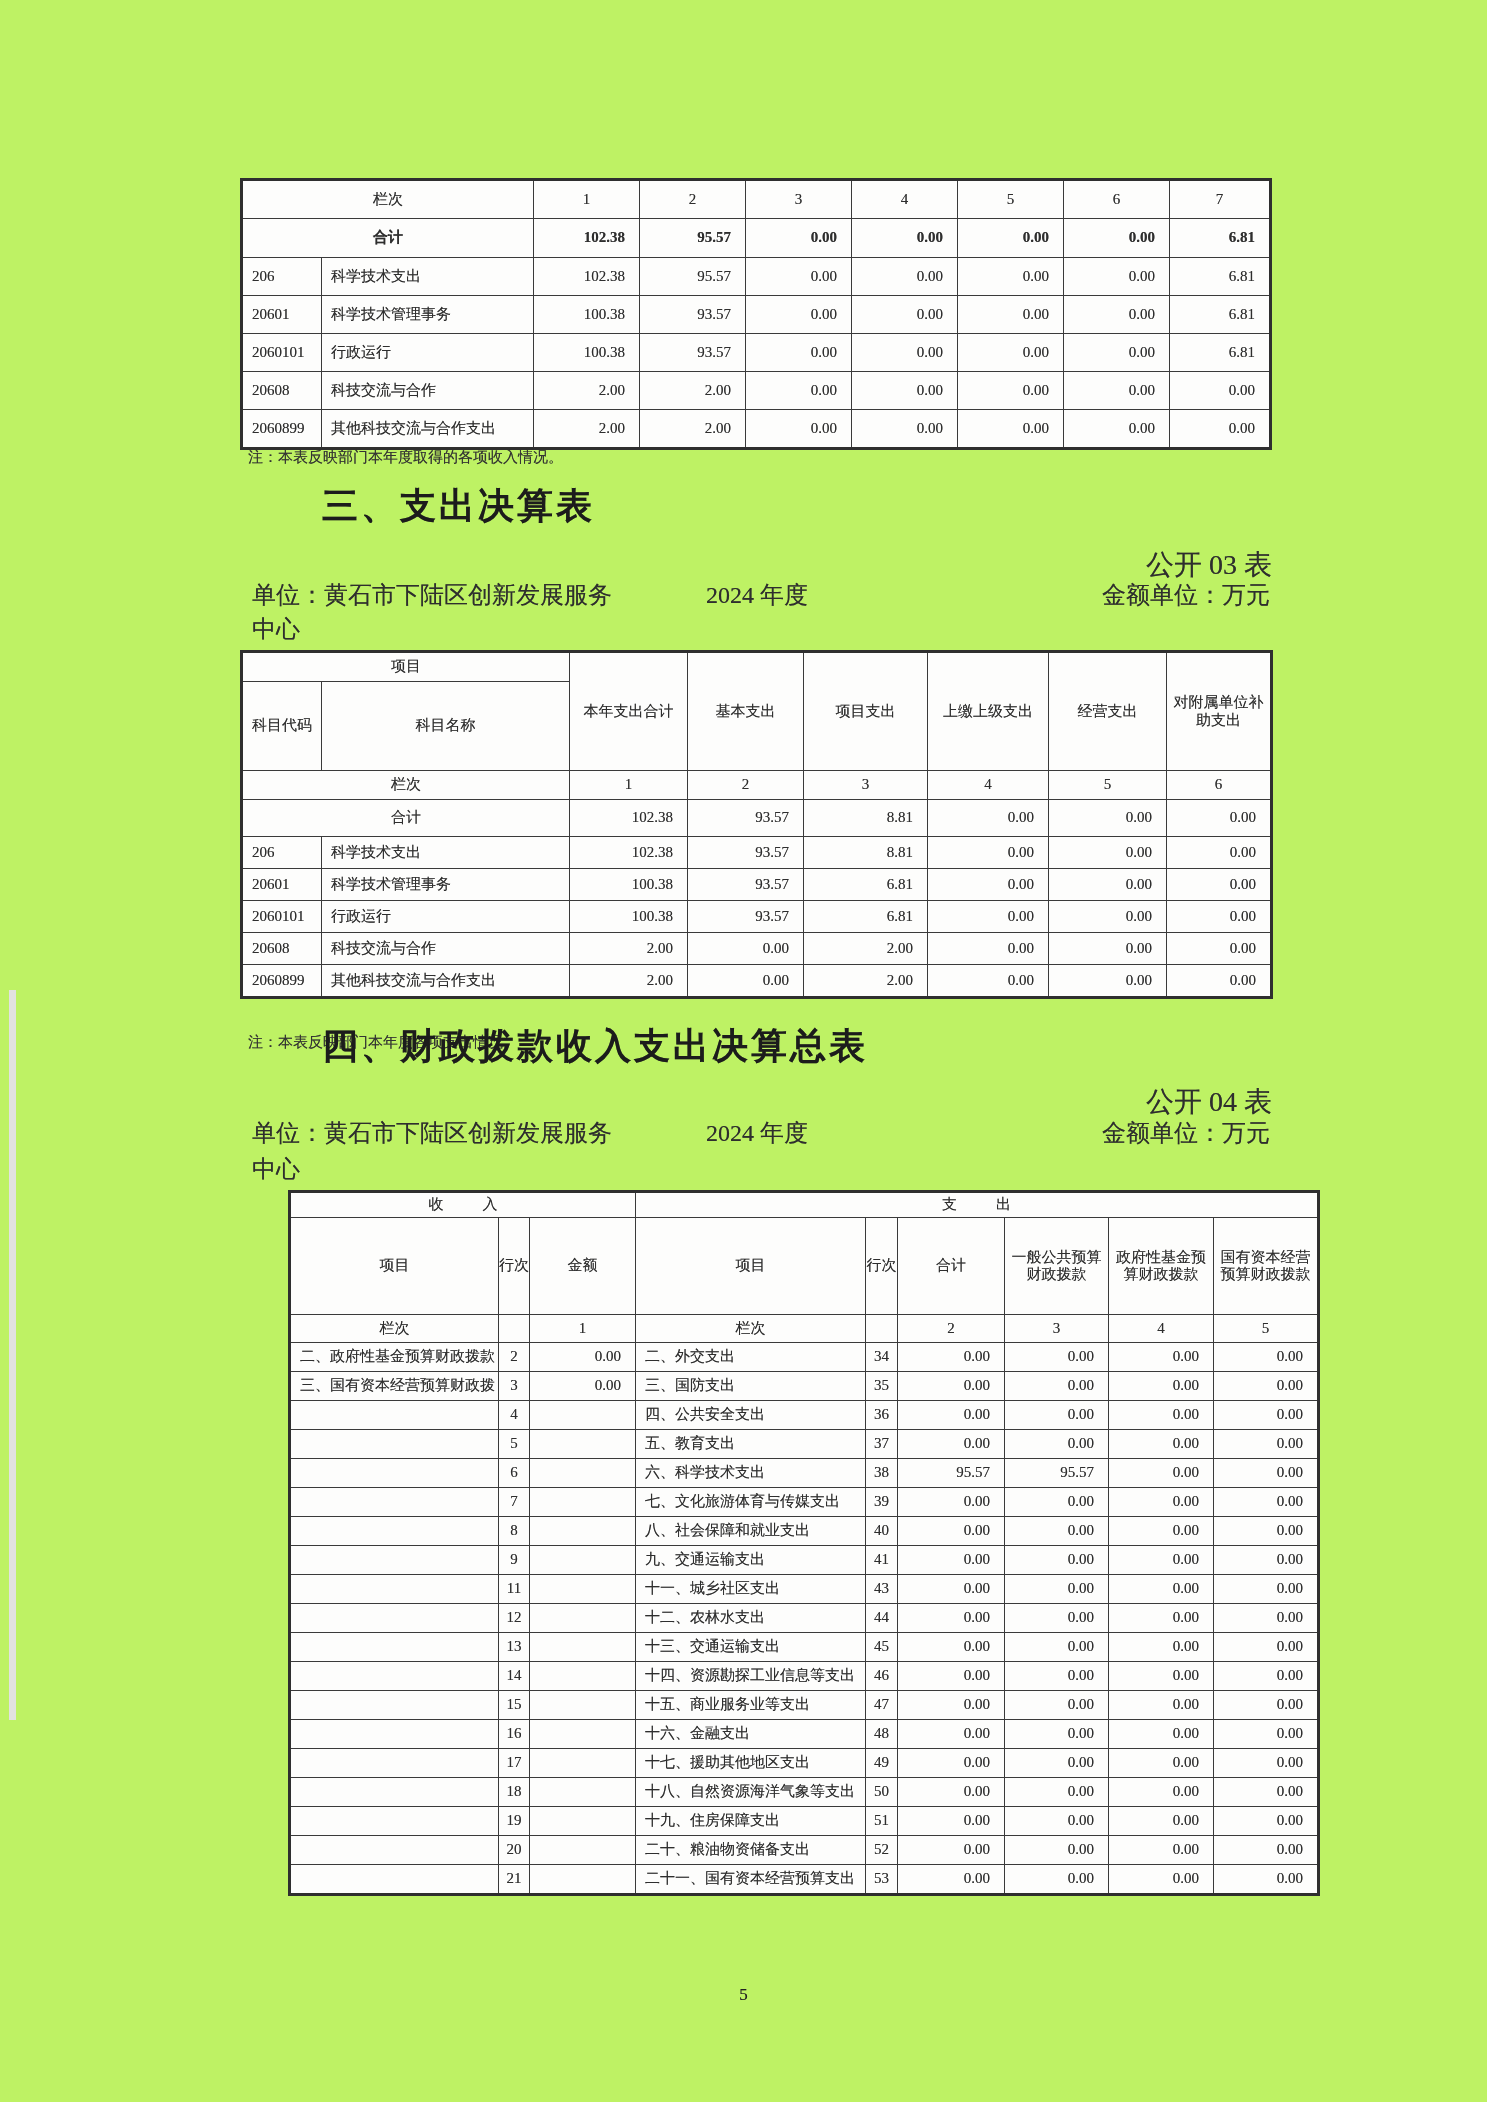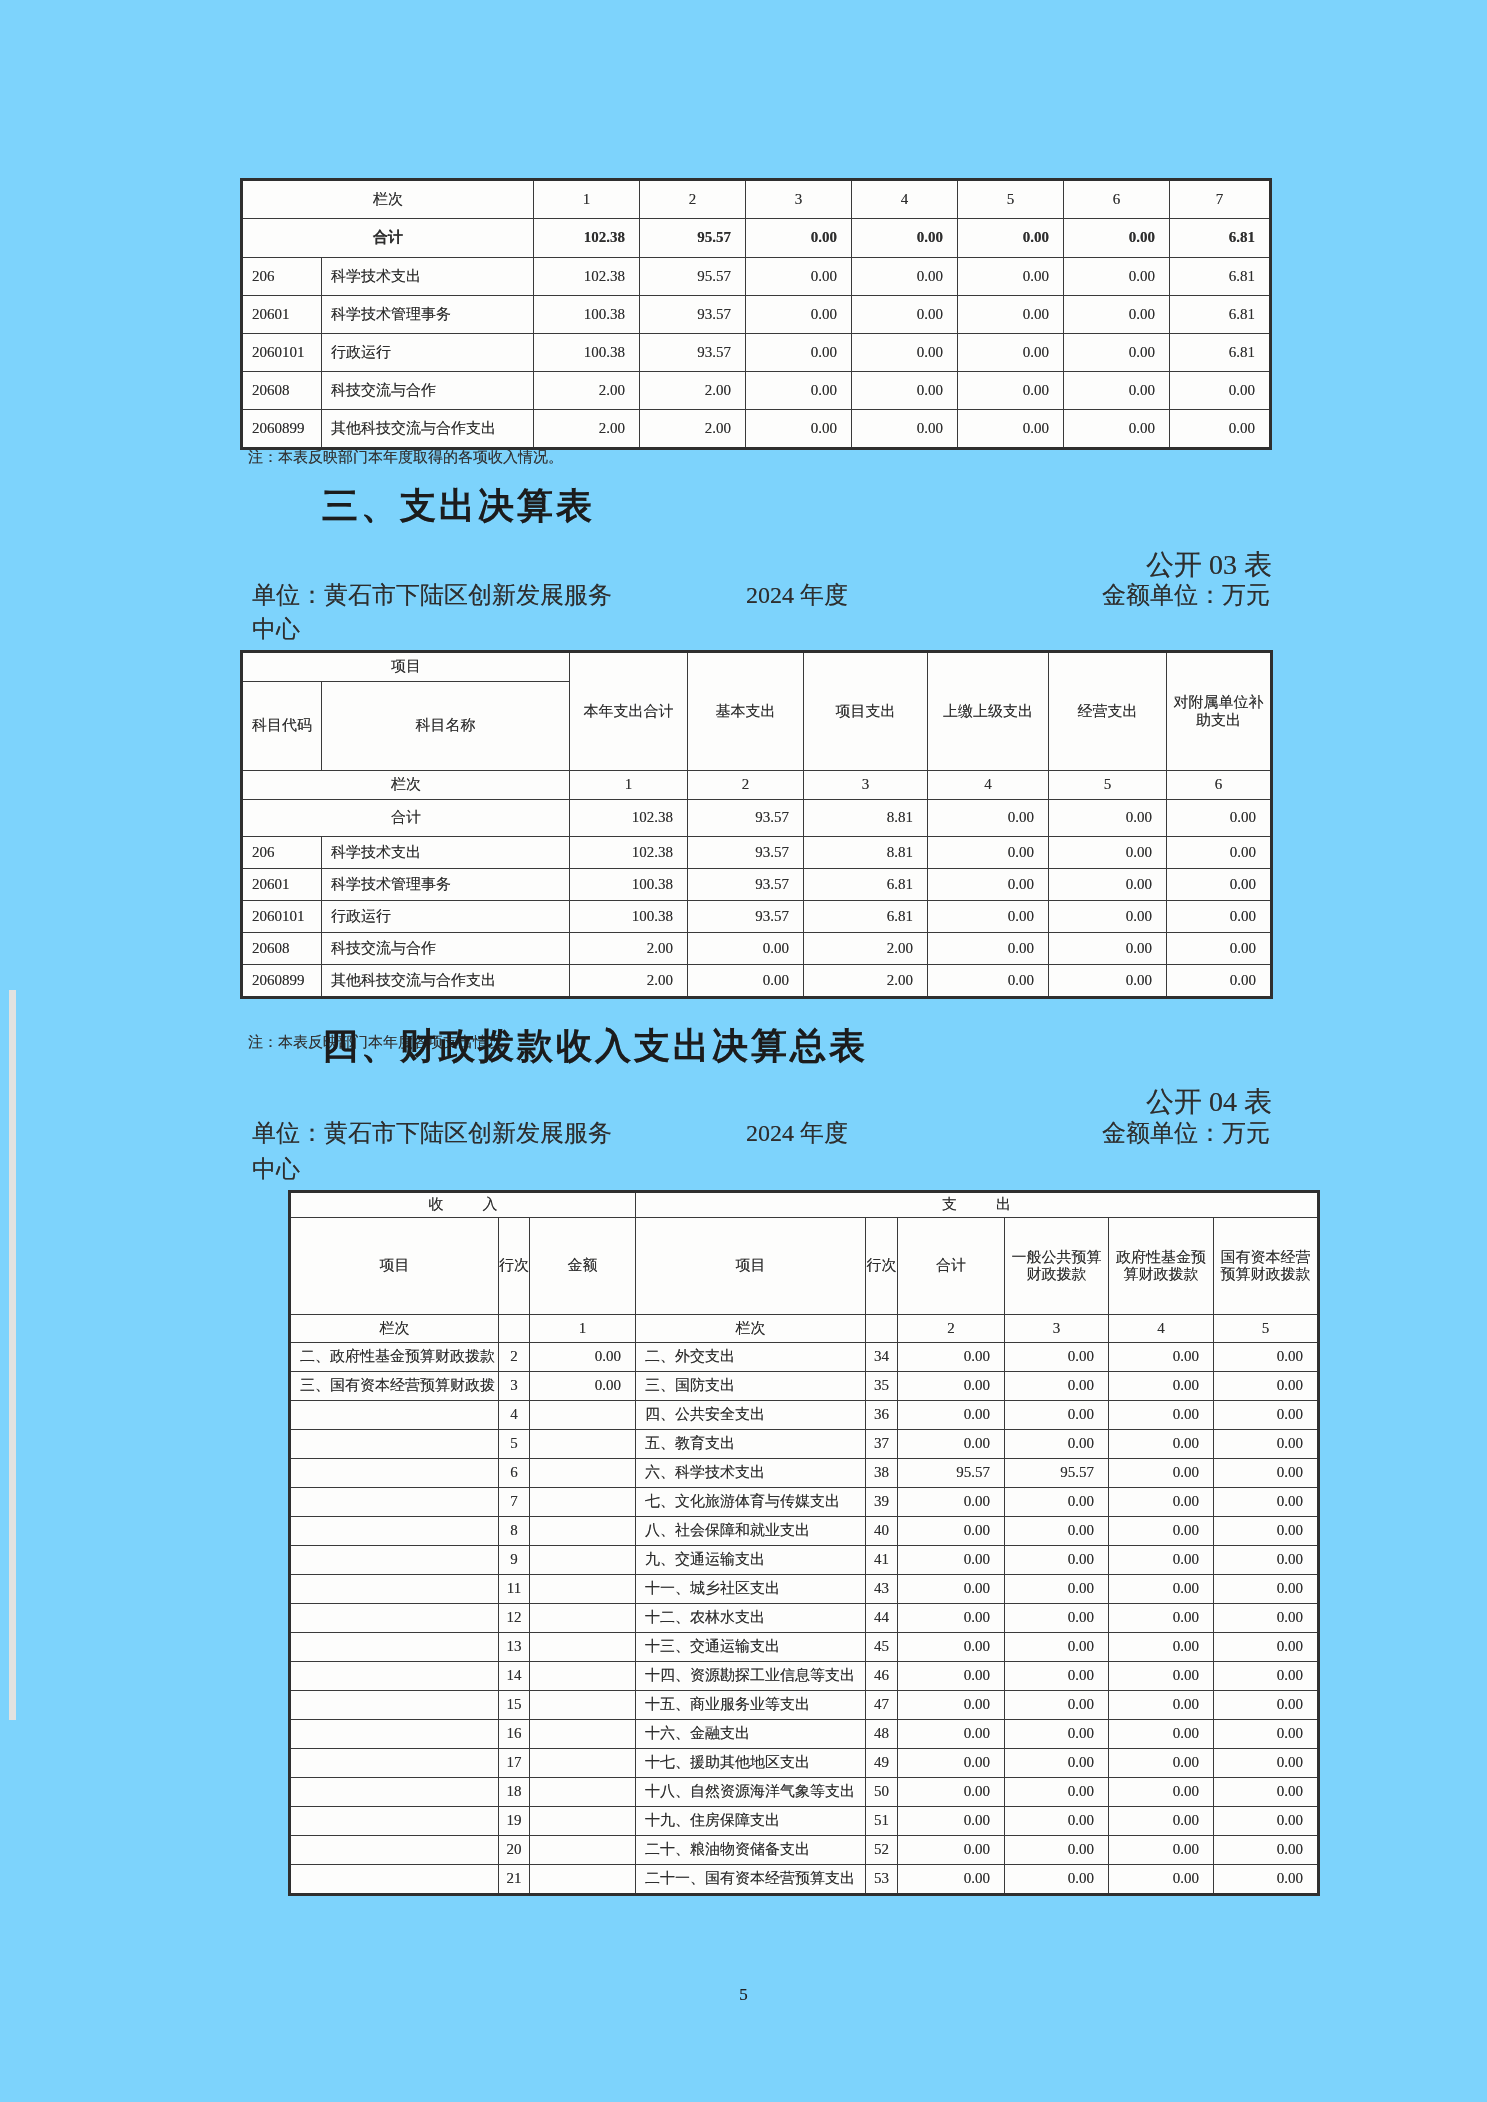--- a/index.html
+++ b/index.html
@@ -1,19 +1,19 @@
 <!DOCTYPE html>
 <html><head>
 <meta charset="utf-8">
 <style>
   html,body{margin:0;padding:0;background:#9a9a9a;}
   .page{
     position:relative;
     width:1487px;height:2102px;
-    background:#7dd3fc;
+    background:#bef264;
     margin:0 auto;
     overflow:hidden;
     font-family:"Liberation Serif","DejaVu Serif",serif;
     color:#2e2e2e;
     text-shadow:0 0 0.5px rgba(40,40,40,0.55);
   }
   .scan-edge{position:absolute;left:9px;top:990px;width:7px;height:730px;background:#e2e2e0;}
   table.t{
     position:absolute;
     border-collapse:collapse;
@@ -47,21 +47,21 @@
   .t3 tr.rowHead td{height:96px;}
   .t3 tr.lanci td{height:27px;}
   .t3 .item{white-space:nowrap;}
   .wide-space{letter-spacing:2.6em;text-indent:2.6em;}
   .vert{white-space:normal !important;word-break:break-all;line-height:2.4;text-align:center;}
   .note{position:absolute;left:248px;font-size:15px;color:#333;}
   .h-sec{position:absolute;left:322px;font-size:36px;font-weight:700;letter-spacing:3px;color:#1c1c1c;font-family:"Liberation Serif","DejaVu Serif",serif;}
   .pub{position:absolute;left:240px;width:1032px;text-align:right;font-size:28px;}
   .unit-row{position:absolute;left:240px;width:1032px;height:30px;font-size:24px;}
   .unit-prefix{position:absolute;left:12px;top:0;}
-  .unit-year{position:absolute;left:466px;top:0;margin-left:40px;}
+  .unit-year{position:absolute;left:466px;top:0;}
   .unit-amount{position:absolute;right:2px;top:0;}
   .center-line{position:absolute;left:252px;font-size:24px;}
   .pageno{position:absolute;left:0;top:1985px;width:100%;text-align:center;font-size:17px;color:#222;}
 </style>
 </head>
 <body>
 
 <div class="page">
 
   <div class="scan-edge"></div>

